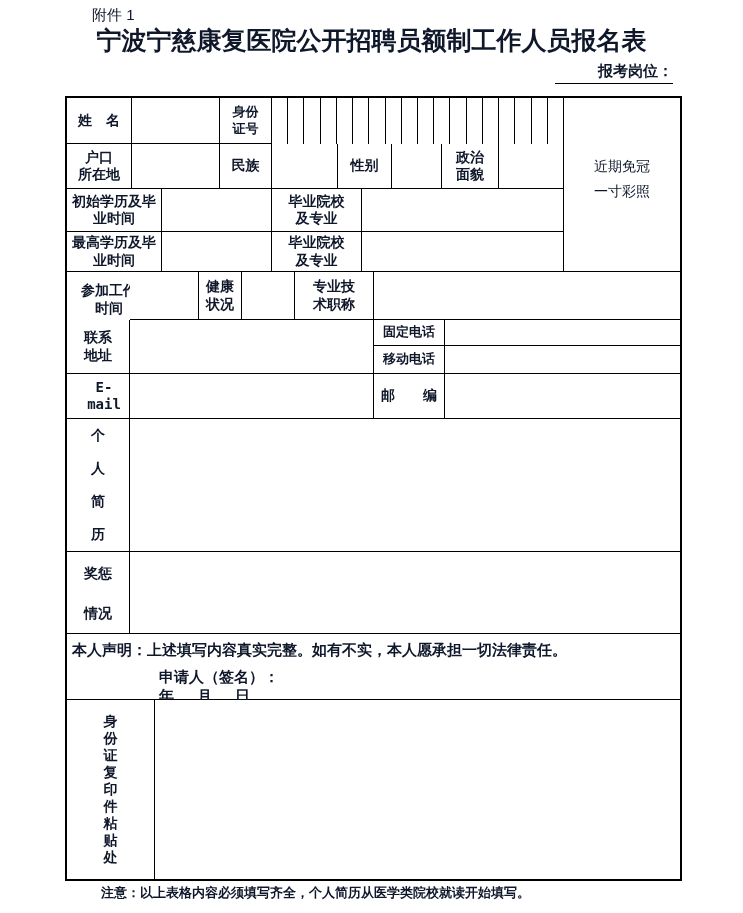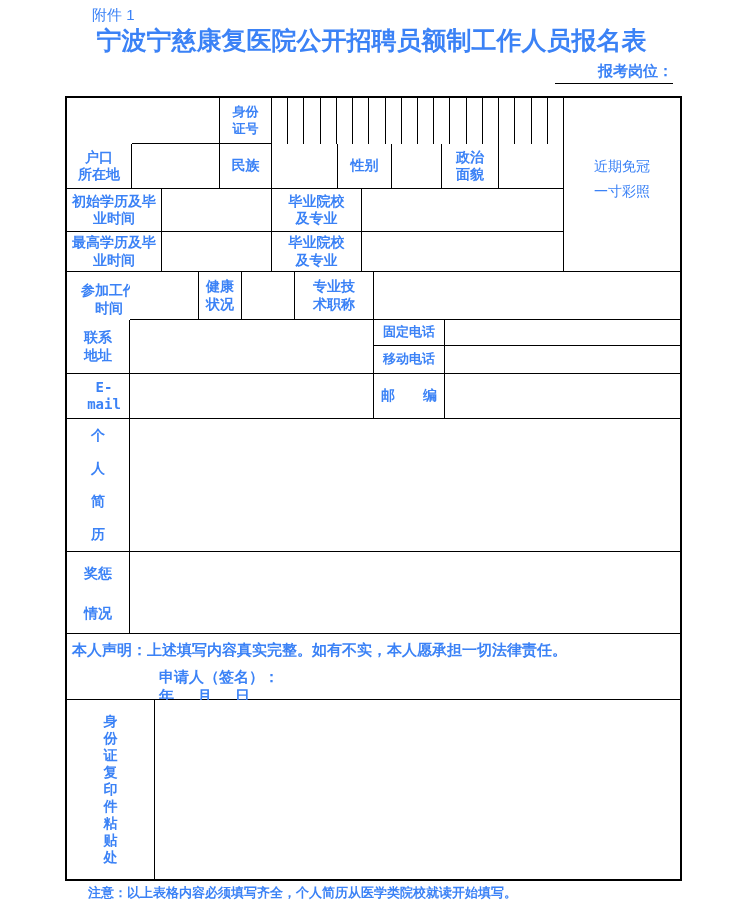--- a/index.html
+++ b/index.html
@@ -1,16 +1,16 @@
 <!DOCTYPE html>
 <html><head>
 <meta charset="utf-8">
 <style>
   html,body{margin:0;padding:0;background:#fff;}
-  .page{position:relative;width:743px;height:913px;background:#fff;color:#3b82f6;
+  .page{position:relative;width:743px;height:913px;background:#fff;color:#0f172a;
         font-family:"Liberation Sans","DejaVu Sans",sans-serif;overflow:hidden;}
   .attach{position:absolute;left:92px;top:6px;font-size:15px;}
   .title{position:absolute;left:0;right:0;top:24px;margin:0;text-align:center;
          font-size:25px;font-weight:bold;letter-spacing:0px;}
   .posrow{position:absolute;top:62px;right:70px;display:flex;align-items:flex-end;
           font-size:15px;font-weight:bold;height:22px;flex-direction:column;}
   .posline{display:inline-block;width:118px;height:18px;border-bottom:1px solid #000;margin-left:4px;}
   .tbl{position:absolute;left:65px;top:96px;width:613px;height:781px;
        box-sizing:content-box;border:2px solid #000;background:#fff;}
   .cell{position:absolute;box-sizing:border-box;border-right:1px solid #000;border-bottom:1px solid #000;background:#fff;}
@@ -21,37 +21,38 @@
   .photo{font-weight:normal;align-items:flex-start;padding-top:56px;line-height:1.75;}
   .idstrip{position:absolute;box-sizing:border-box;left:204px;top:0;width:293px;height:54px;
            display:flex;border-left:1px solid #000;border-bottom:1px solid #000;}
   .idcell{flex:1;border-right:1px solid #000;}
   .vres{line-height:33px;} .vawd{line-height:40px;} .vid{line-height:17px;}
   .mono{font-family:"DejaVu Sans Mono","Liberation Mono",monospace;padding-left:12px;}
   .decl{display:flex;flex-direction:column;padding-top:7px;gap:8px;font-weight:bold;font-size:15px;}
   .decl-l1{padding-left:5px;white-space:pre-line;}
   .decl-l2{display:flex;justify-content:space-between;padding-left:92px;padding-right:128px;flex-direction:column;}
   .decl-date{letter-spacing:4px;}
-  .footer{position:absolute;left:88px;top:884px;font-size:13px;font-weight:bold;}
+  .footer{position:absolute;left:101px;top:884px;font-size:13px;font-weight:bold;}
 </style>
 </head>
 <body>
 
 <div class="page">
 
   <div class="attach">附件 1</div>
   <h1 class="title">宁波宁慈康复医院公开招聘员额制工作人员报名表</h1>
 
   <div class="posrow">
     <span>报考岗位：</span>
     <span class="posline"></span>
   </div>
 
   <div class="tbl">
 
+    <div class="cell lbl" style="left:0;top:0;width:65px;height:46px">姓　名</div>
     <div class="cell" style="left:65px;top:0;width:88px;height:46px"></div>
     <div class="cell lbl f13" style="left:153px;top:0;width:52px;height:46px">身份
 证号</div>
     <div class="idstrip">
         <div class="idcell"></div>
         <div class="idcell"></div>
         <div class="idcell"></div>
         <div class="idcell"></div>
         <div class="idcell"></div>
         <div class="idcell"></div>

